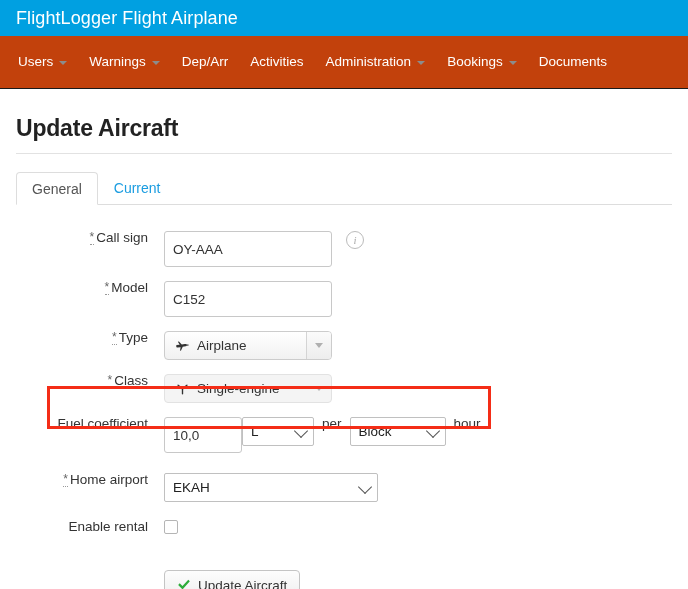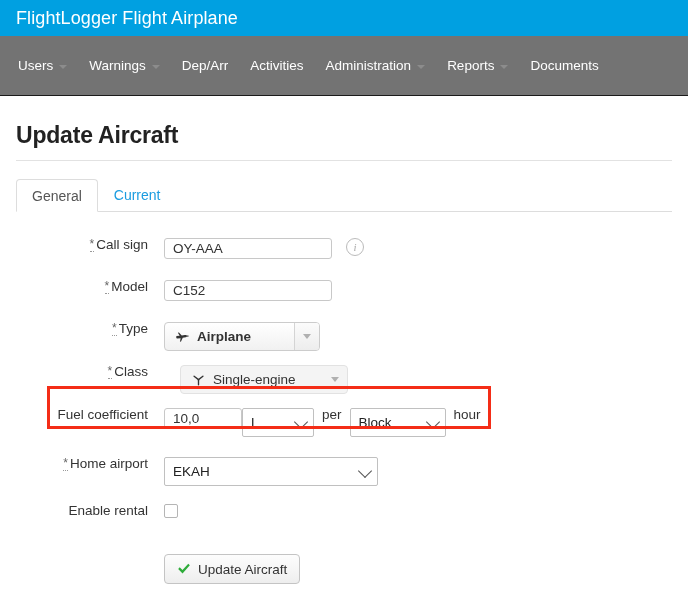--- a/index.html
+++ b/index.html
@@ -27,22 +27,22 @@
   #brand-title {
     color: #ffffff;
     font-size: 18px;
     font-weight: 400;
     letter-spacing: 0.1px;
     line-height: 1;
   }
 
   
   #nav-bar {
-    height: 60px;
-    background: #737373;
+    height: 53px;
+    background: #c2410c;
     display: flex;
     align-items: center;
     padding-left: 18px;
     box-sizing: border-box;
     border-bottom: 1px solid #1a1a1a;
   }
   .nav-item {
     color: #ffffff;
     font-size: 13.5px;
     padding: 0 11px;
@@ -140,21 +140,21 @@
     color: #666666;
     font-size: 12px;
     margin-right: 2px;
     border-bottom: 1px dotted #999999;
     position: relative;
     top: -1px;
   }
 
   .txtinput {
     width: 168px;
-    height: 21px;
+    height: 36px;
     box-sizing: border-box;
     border: 1px solid #c8c8c8;
     border-radius: 3px;
     padding: 0 8px;
     font-size: 13.5px;
     color: #333333;
     font-family: "Liberation Sans", sans-serif;
     background: #ffffff;
     outline: none;
   }
@@ -184,35 +184,33 @@
     justify-content: center;
   }
   .bs-caret i {
     display: block;
     width: 0; height: 0;
     border-left: 4px solid transparent;
     border-right: 4px solid transparent;
     border-top: 5px solid #b0b0b0;
   }
   #type-select {
-    width: 156px;
+    width: 168px;
     border: 1px solid #cccccc;
     background: linear-gradient(#ffffff, #f1f1f1);
-    font-weight: bold;
   }
   #type-select .bs-caret {
     border-left: 1px solid #d4d4d4;
     background: linear-gradient(#fbfbfb, #ededed);
     border-radius: 0 3px 3px 0;
   }
   #class-select {
     width: 168px;
     border: 1px solid #e2e2e2;
     background: #f4f4f4;
-    margin-left: 16px;
   }
 
   
   .nsel {
     height: 29px;
     box-sizing: border-box;
     border: 1px solid #c0c0c0;
     border-radius: 2px;
     background: #ffffff;
     font-size: 13.5px;
@@ -328,21 +326,21 @@
   <div class="nav-item">
     <span class="nav-label">Activities</span>
   </div>
 
   <div class="nav-item">
     <span class="nav-label">Administration</span>
     <span class="caret"></span>
   </div>
 
   <div class="nav-item">
-    <span class="nav-label">Reports</span>
+    <span class="nav-label">Bookings</span>
     <span class="caret"></span>
   </div>
 
   <div class="nav-item">
     <span class="nav-label">Documents</span>
   </div>
 
 </div>
 
 <div id="page">

